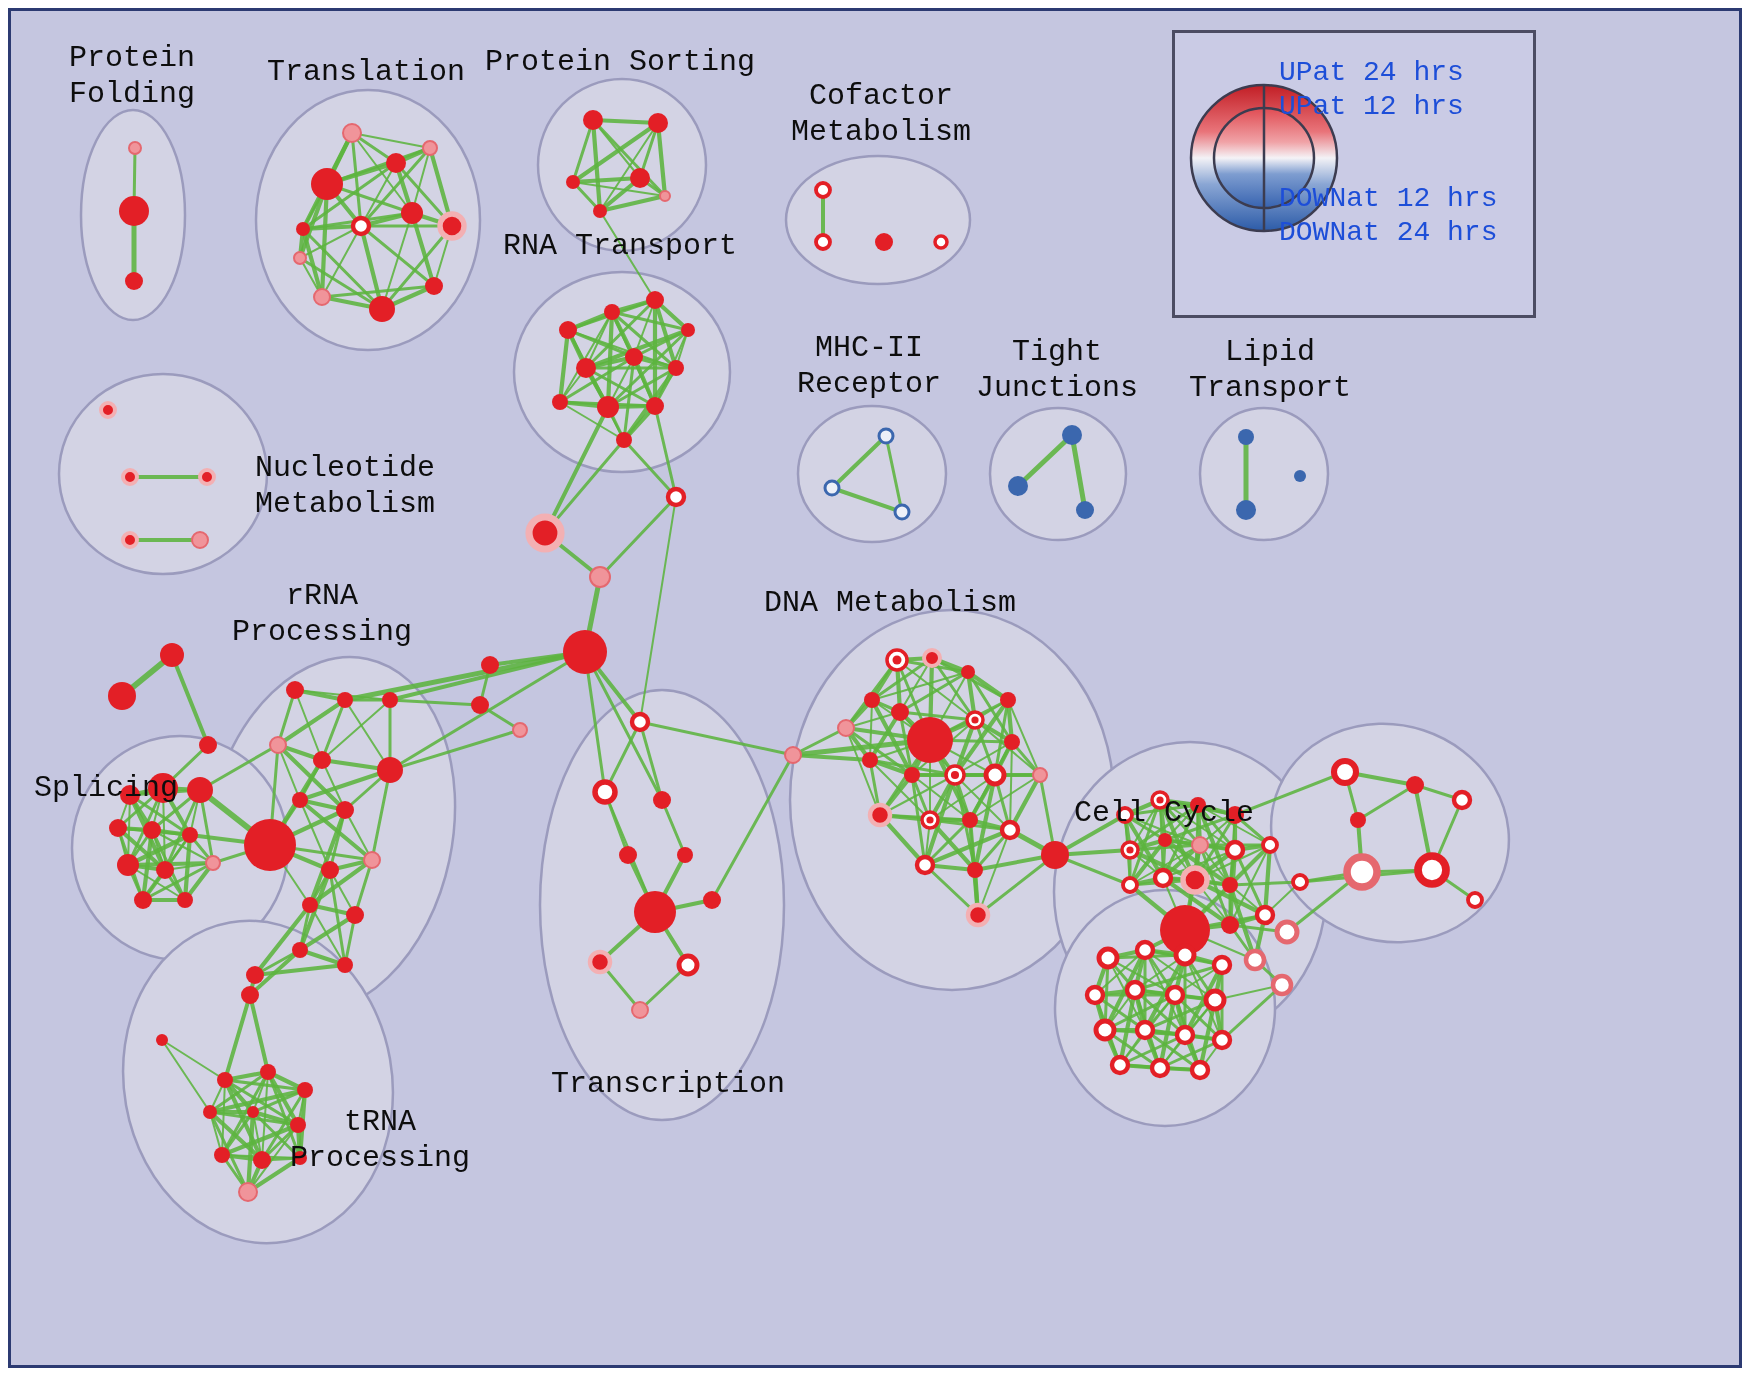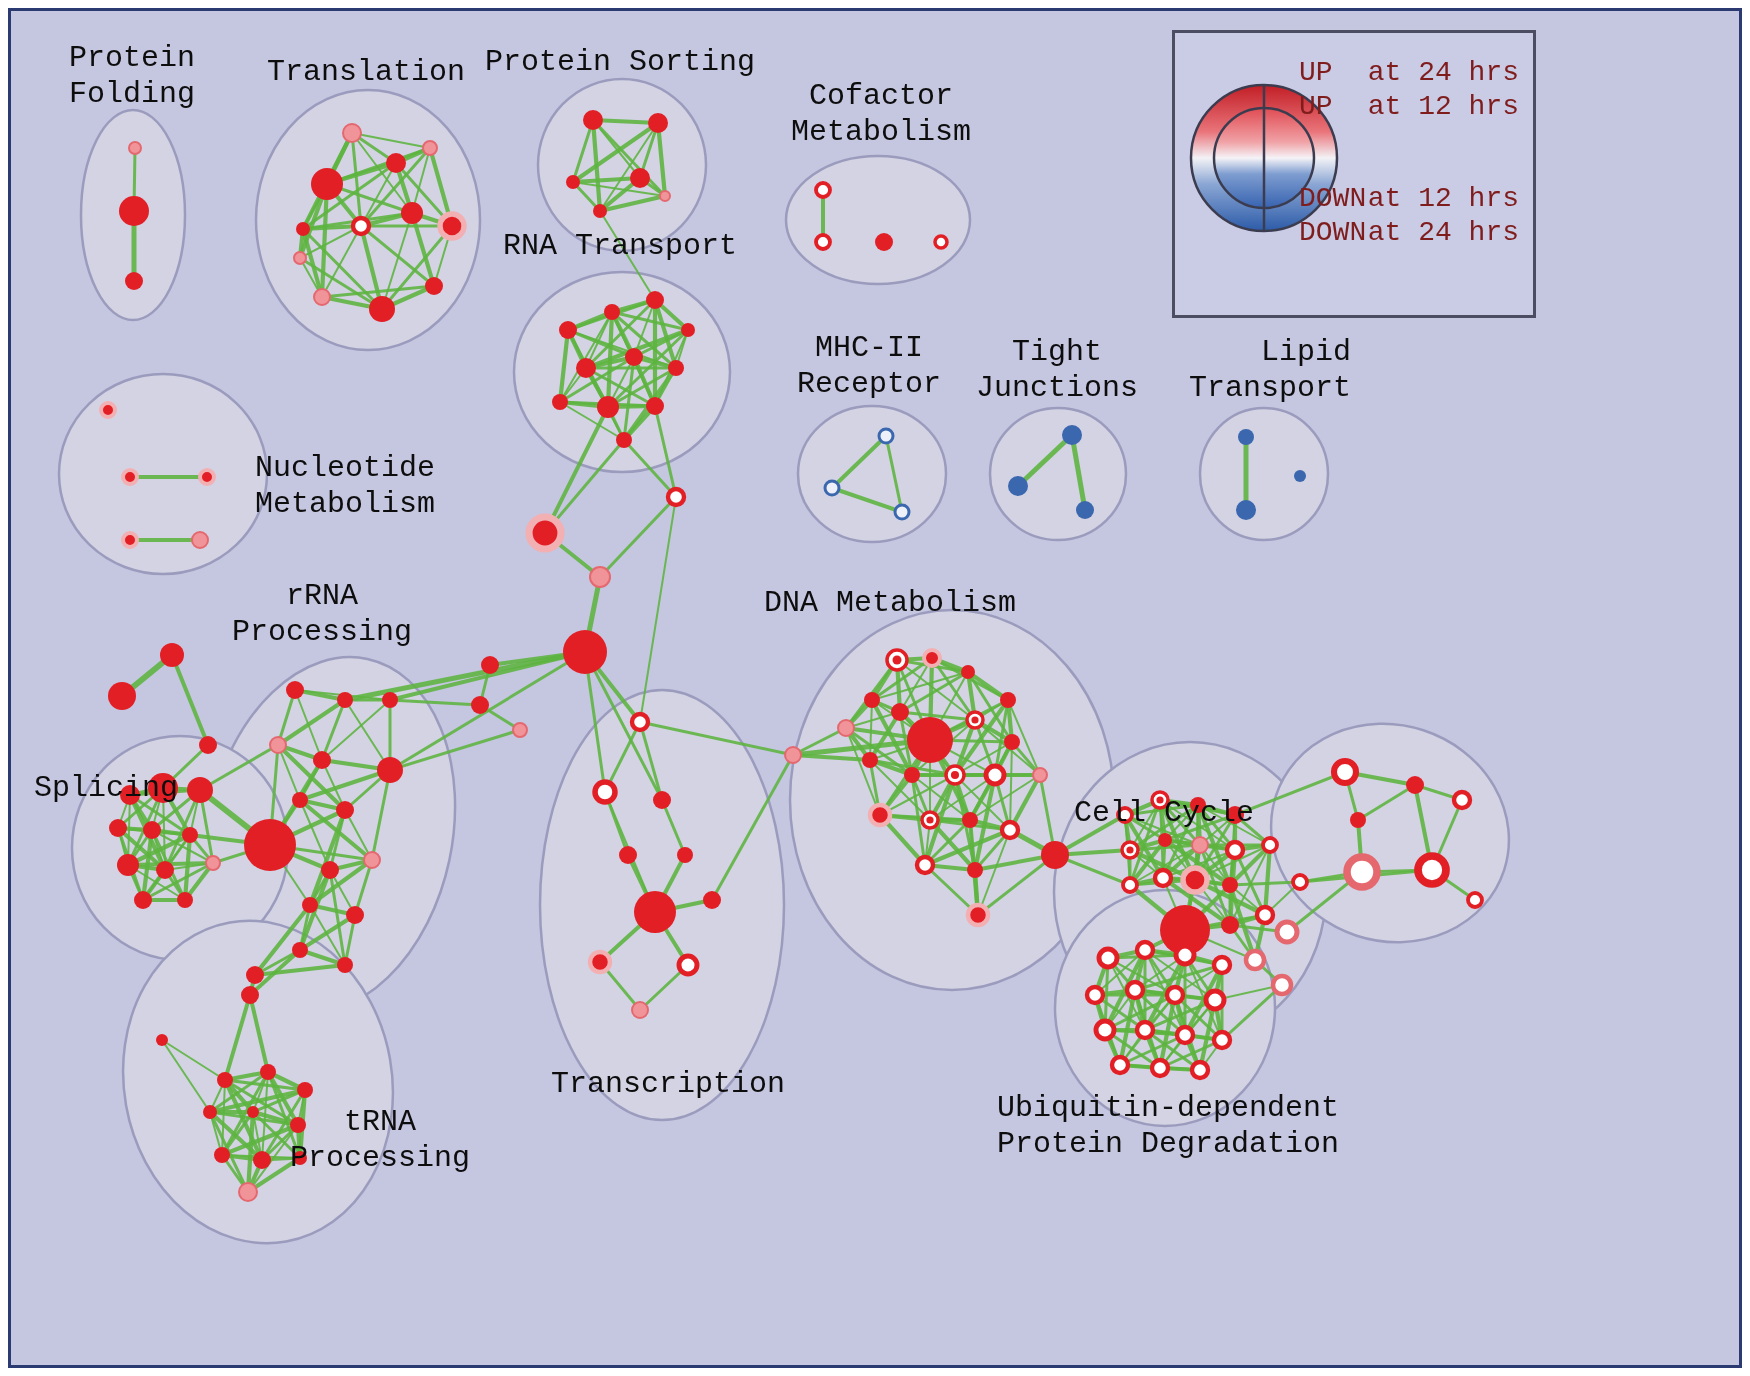--- a/index.html
+++ b/index.html
@@ -7,22 +7,22 @@
           font-family:Liberation Mono, monospace;}
   .panel{position:absolute;left:8px;top:8px;width:1734px;height:1360px;box-sizing:border-box;
          background:#c5c6e0;border:3px solid #2c3a72;}
   svg.net{position:absolute;left:0;top:0;}
   #labels{position:absolute;left:0;top:0;width:1750px;height:1376px;pointer-events:none;}
   .clabel{position:absolute;transform:translateX(-50%);text-align:center;white-space:pre-line;
           font-size:30px;line-height:36px;color:#0d0d0d;}
   .legend{position:absolute;left:1172px;top:30px;width:364px;height:288px;box-sizing:border-box;
           background:#cacbe5;border:3px solid #4c4c63;}
   .lg-glyph{position:absolute;left:4px;top:40px;}
-  .lg-row{position:absolute;left:124px;right:14px;display:flex;justify-content:space-between;
-          font-size:28px;color:#7f1d1d;}
+  .lg-row{position:absolute;left:104px;right:14px;display:flex;
+          font-size:28px;color:#1d4ed8;}
   .lg-word{white-space:nowrap;}
   .lg-time{white-space:nowrap;}
   .lg-caption{position:absolute;left:0;top:220px;width:100%;text-align:center;white-space:pre-line;
           font-size:27px;line-height:32px;color:#0d0d0d;}
 </style>
 </head>
 <body>
 
 <div class="figure">
   <div class="panel"></div>
@@ -813,34 +813,32 @@
 Folding</div>
       <div class="clabel" style="left: 366px; top: 54px;">Translation</div>
       <div class="clabel" style="left: 620px; top: 44px;">Protein Sorting</div>
       <div class="clabel" style="left: 881px; top: 78px;">Cofactor
 Metabolism</div>
       <div class="clabel" style="left: 620px; top: 228px;">RNA Transport</div>
       <div class="clabel" style="left: 869px; top: 330px;">MHC-II
 Receptor</div>
       <div class="clabel" style="left: 1057px; top: 334px;">Tight
 Junctions</div>
-      <div class="clabel" style="left: 1270px; top: 334px; text-align: right;">Lipid
+      <div class="clabel" style="left: 1270px; top: 334px;">Lipid
 Transport</div>
       <div class="clabel" style="left: 345px; top: 450px;">Nucleotide
 Metabolism</div>
       <div class="clabel" style="left: 322px; top: 578px;">rRNA
 Processing</div>
       <div class="clabel" style="left: 106px; top: 722px; margin-top: 48px;">Splicing</div>
       <div class="clabel" style="left: 890px; top: 585px;">DNA Metabolism</div>
       <div class="clabel" style="left: 1164px; top: 756px; margin-top: 39px;">Cell Cycle</div>
       <div class="clabel" style="left: 668px; top: 1066px;">Transcription</div>
       <div class="clabel" style="left: 380px; top: 1104px; text-align: center;">tRNA
 Processing</div>
-      <div class="clabel" style="left: 1168px; top: 1090px;">Ubiquitin-dependent
-Protein Degradation</div>
     </div>
 
   <div class="legend">
     <svg class="lg-glyph" width="170" height="170" viewBox="0 0 170 170">
       <defs>
         <linearGradient id="gradOuter" x1="0" y1="0" x2="0" y2="1">
           <stop offset="0" stop-color="#c21e25"></stop>
           <stop offset="0.32" stop-color="#e9747a"></stop>
           <stop offset="0.5" stop-color="#f3f2f6"></stop>
           <stop offset="0.68" stop-color="#8aa6d4"></stop>

